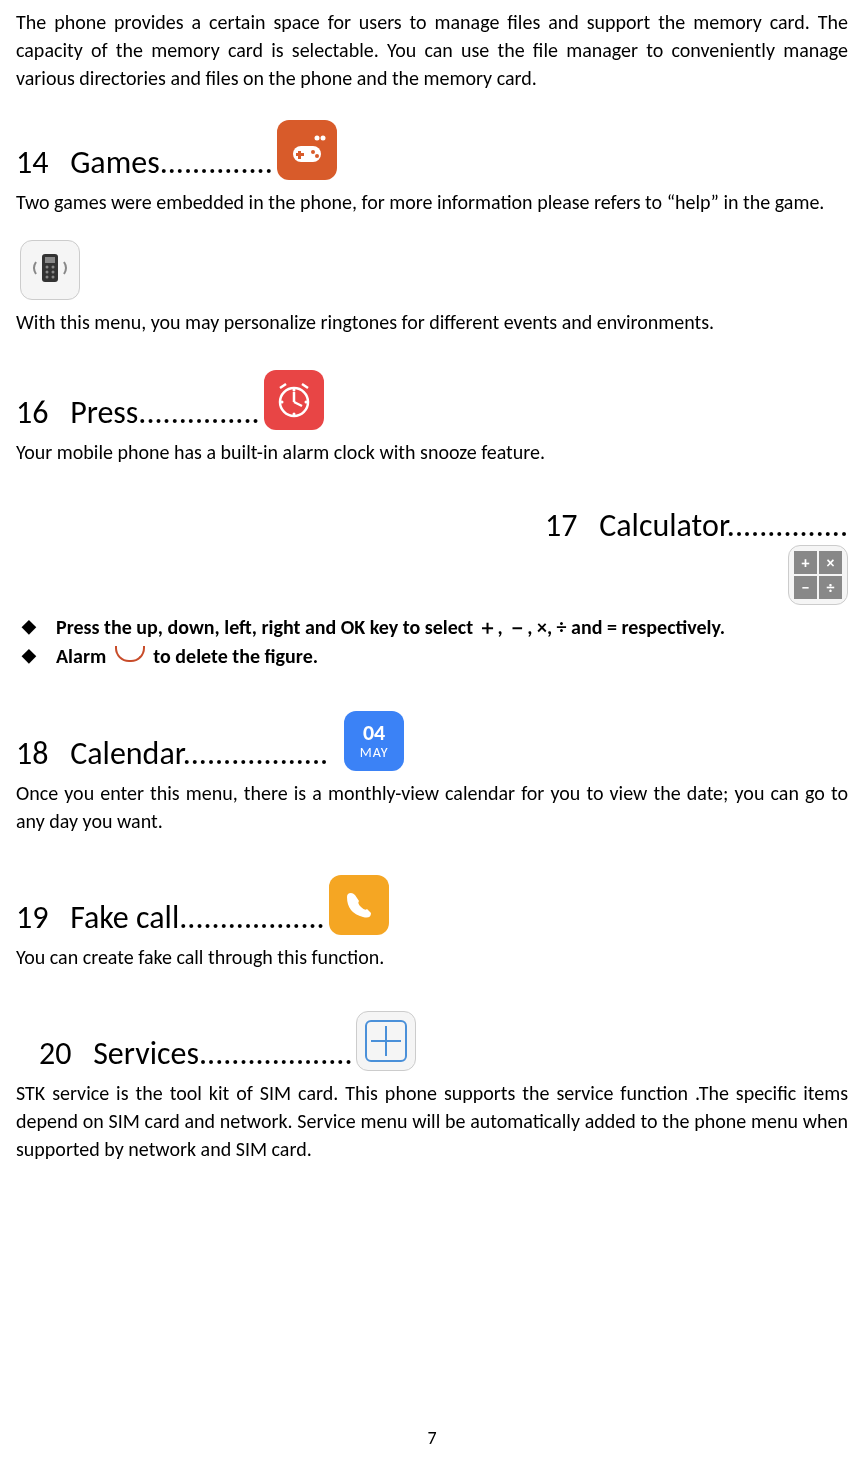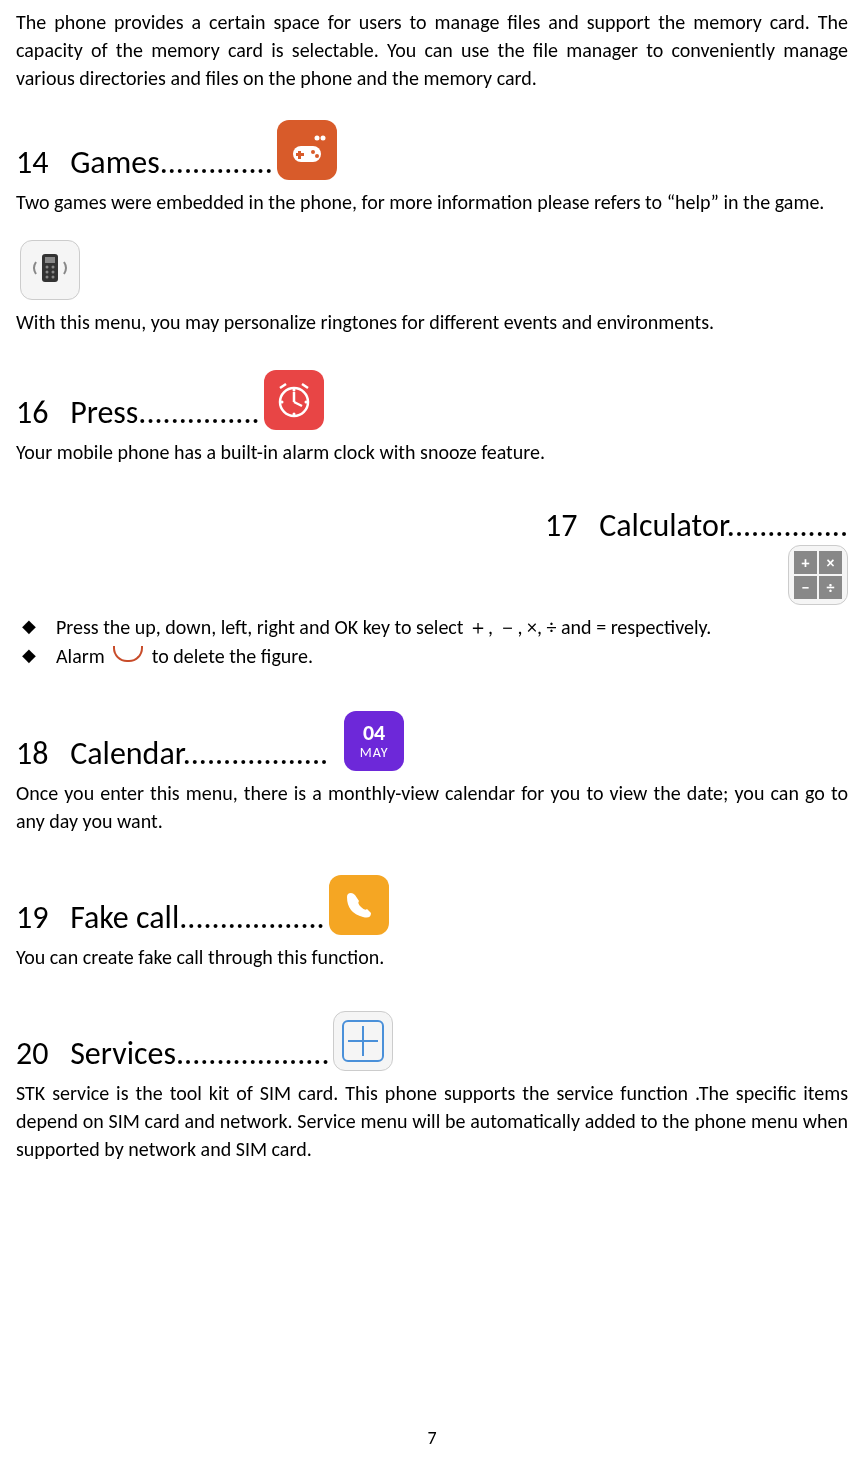--- a/index.html
+++ b/index.html
@@ -41,31 +41,31 @@
       align-items: center;
       justify-content: center;
       margin-left: 4px;
       margin-bottom: 2px;
       flex-shrink: 0;
     }
     .icon-games { background: #d85b2a; }
     .icon-profiles { background: #f5f5f5; border: 1px solid #ccc; }
     .icon-alarm { background: #e84545; }
     .icon-calc { background: #f5f5f5; border: 1px solid #ccc; }
-    .icon-calendar { background: #6d28d9; }
+    .icon-calendar { background: #3b82f6; }
     .icon-fakecall { background: #f5a623; }
     .icon-services { background: #f5f5f5; border: 1px solid #ccc; }
     .section-body {
       font-size: 20px;
       line-height: 1.4;
       text-align: justify;
       text-justify: inter-word;
       margin-bottom: 20px;
     }
-    .bullet-list { list-style: none; margin-left: 0; }
+    .bullet-list { list-style: none; margin-left: 0; font-weight: bold; }
     .bullet-list li {
       position: relative;
       padding-left: 40px;
       font-size: 20px;
       line-height: 1.45;
       text-align: justify;
       text-justify: inter-word;
     }
     .bullet-list li::before {
       content: "◆";
@@ -215,21 +215,21 @@
   <div class="section-heading" style="margin-top:40px;">
     <span class="heading-text"><span>19</span>&nbsp;&nbsp;&nbsp;<span>Fake call..................</span></span>
     <span class="icon-box icon-fakecall">
       <svg width="40" height="40" viewBox="0 0 40 40">
         <path d="M12 8 Q8 8 8 12 Q8 28 24 32 Q32 34 32 28 L28 24 Q26 26 22 22 Q18 18 20 16 L16 10 Q14 8 12 8 Z" fill="#fff"></path>
       </svg>
     </span>
   </div>
   <p class="section-body">You can create fake call through this function.</p>
 
-  <div class="section-heading" style="margin-top:40px;">
+  <div class="section-heading" style="margin-top:40px;margin-left:23px;">
     <span class="heading-text"><span>20</span>&nbsp;&nbsp;&nbsp;<span>Services...................</span></span>
     <span class="icon-box icon-services">
       <div class="sim-chip"></div>
     </span>
   </div>
   <p class="section-body" style="margin-bottom:0;">STK service is the tool kit of SIM card. This phone supports the service function .The specific items depend on SIM card and network. Service menu will be automatically added to the phone menu when supported by network and SIM card.</p>
 
 </div>
 
 <div class="page-number">7</div>

